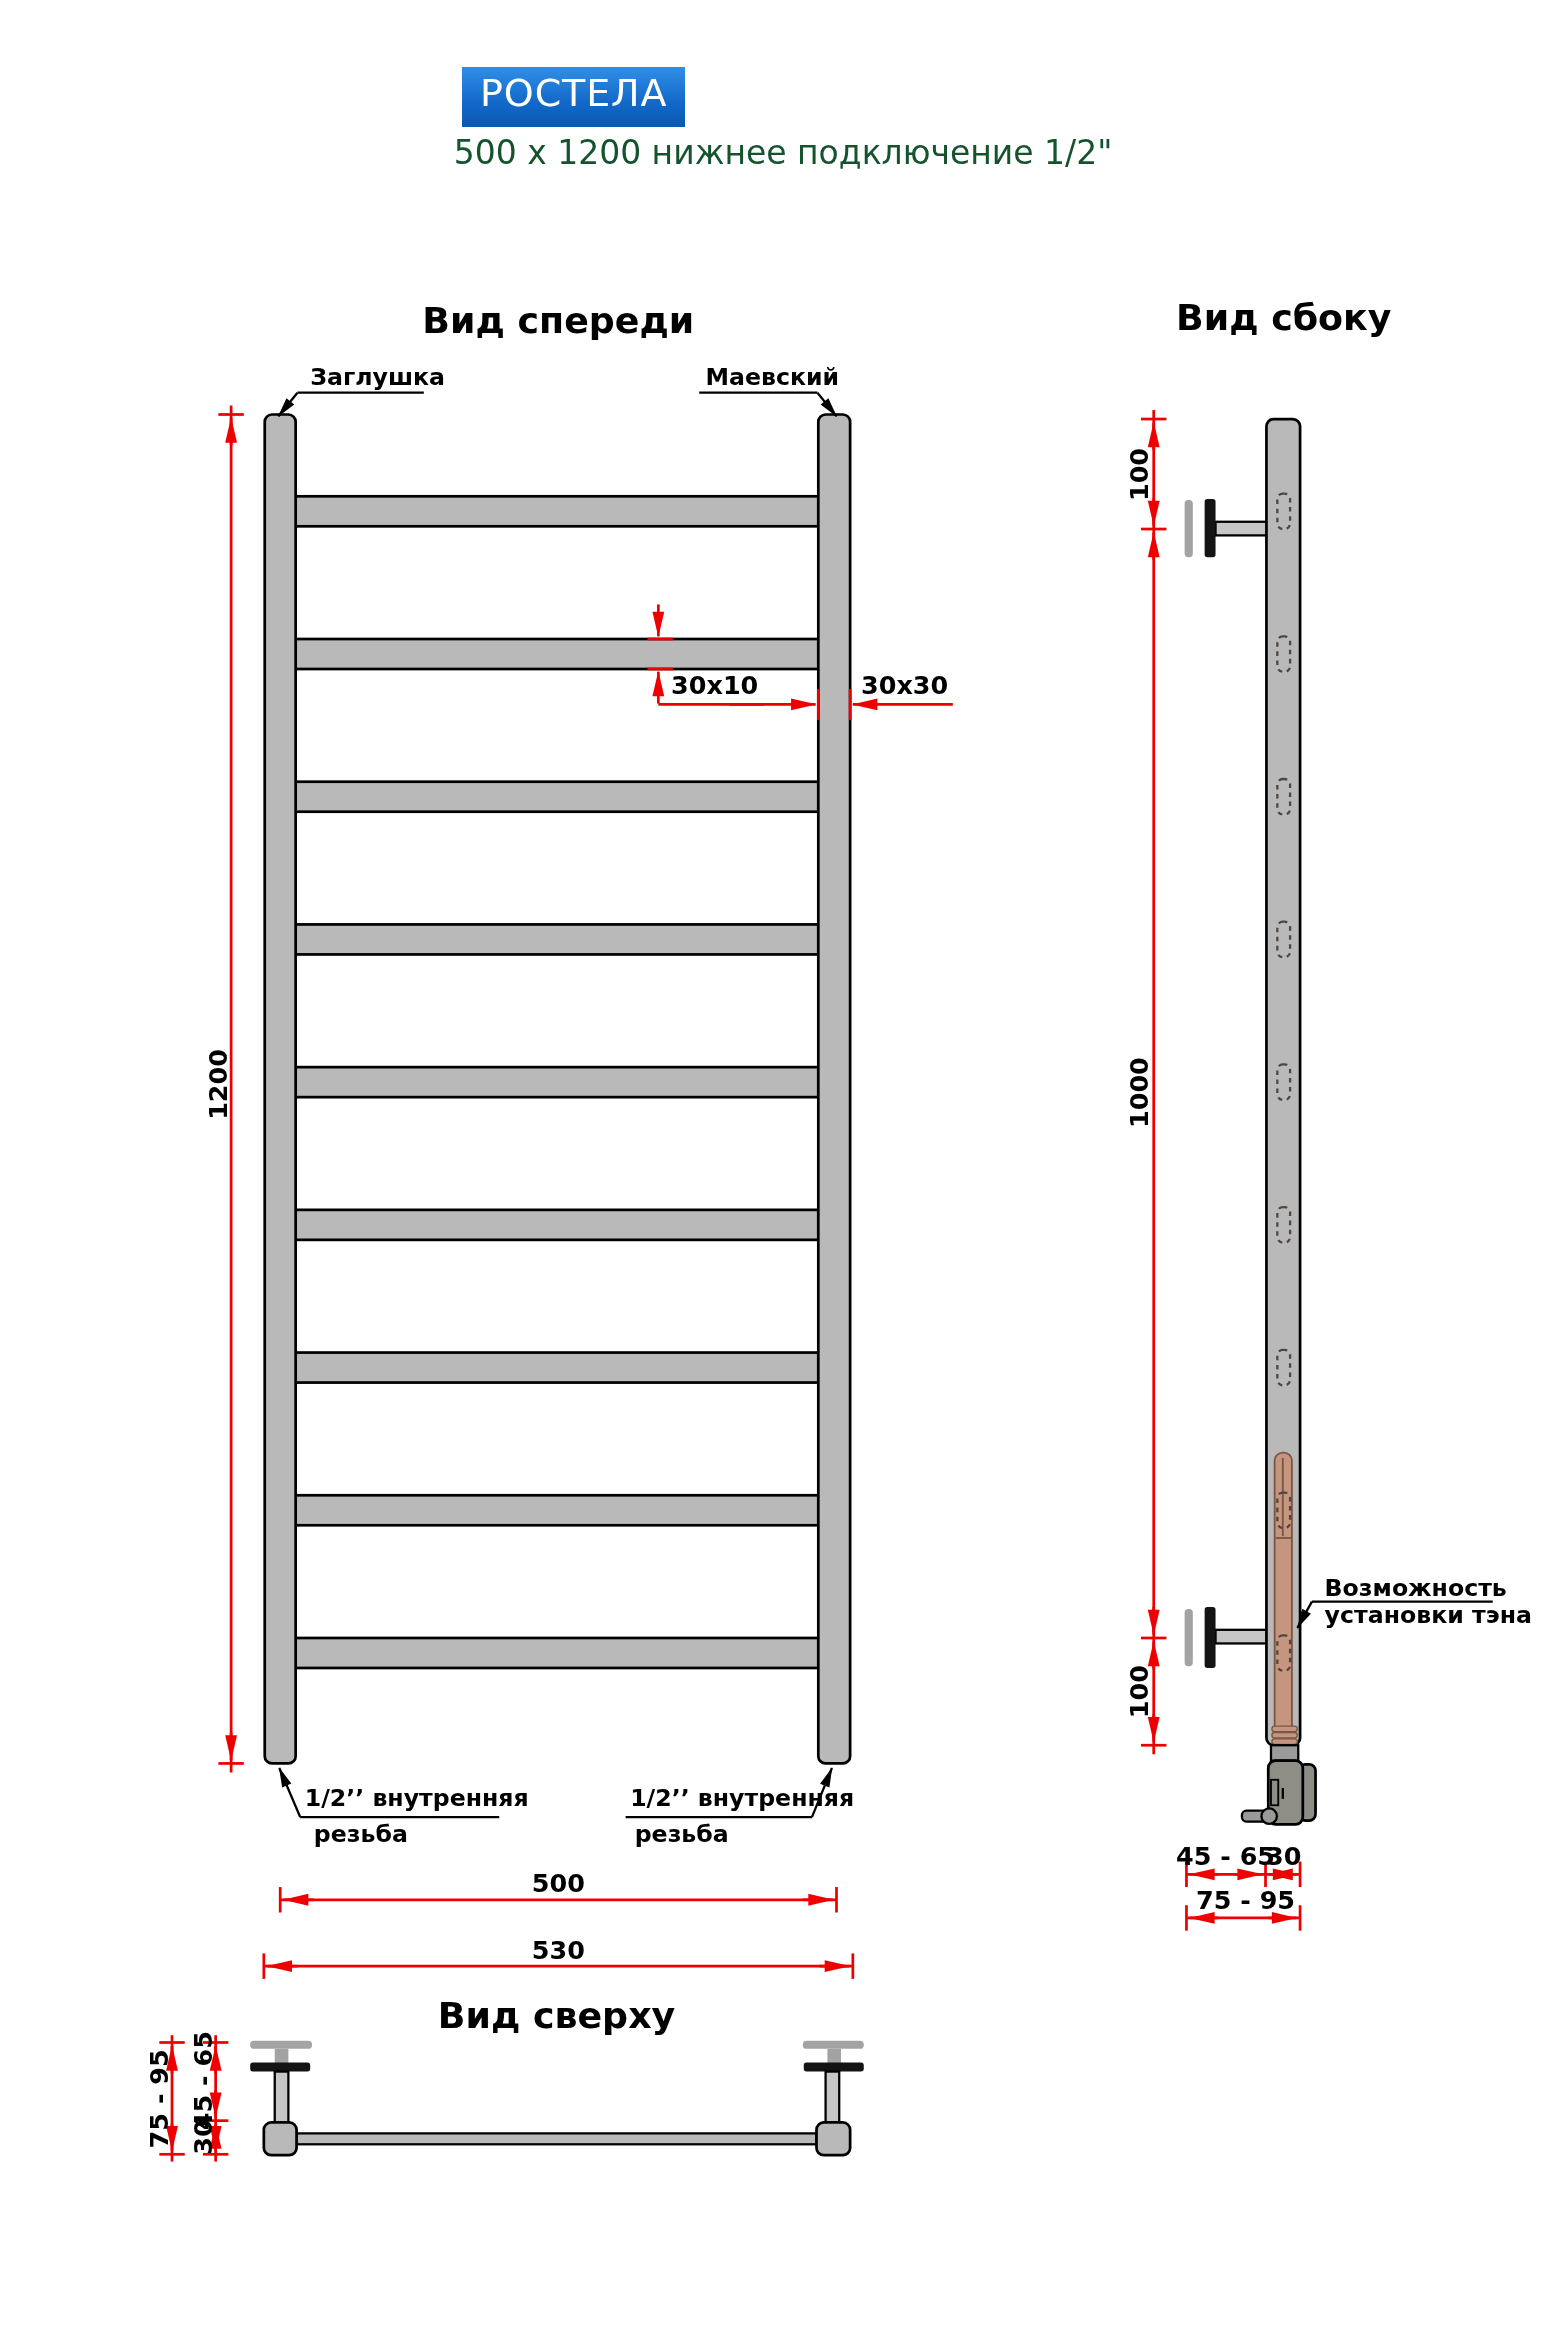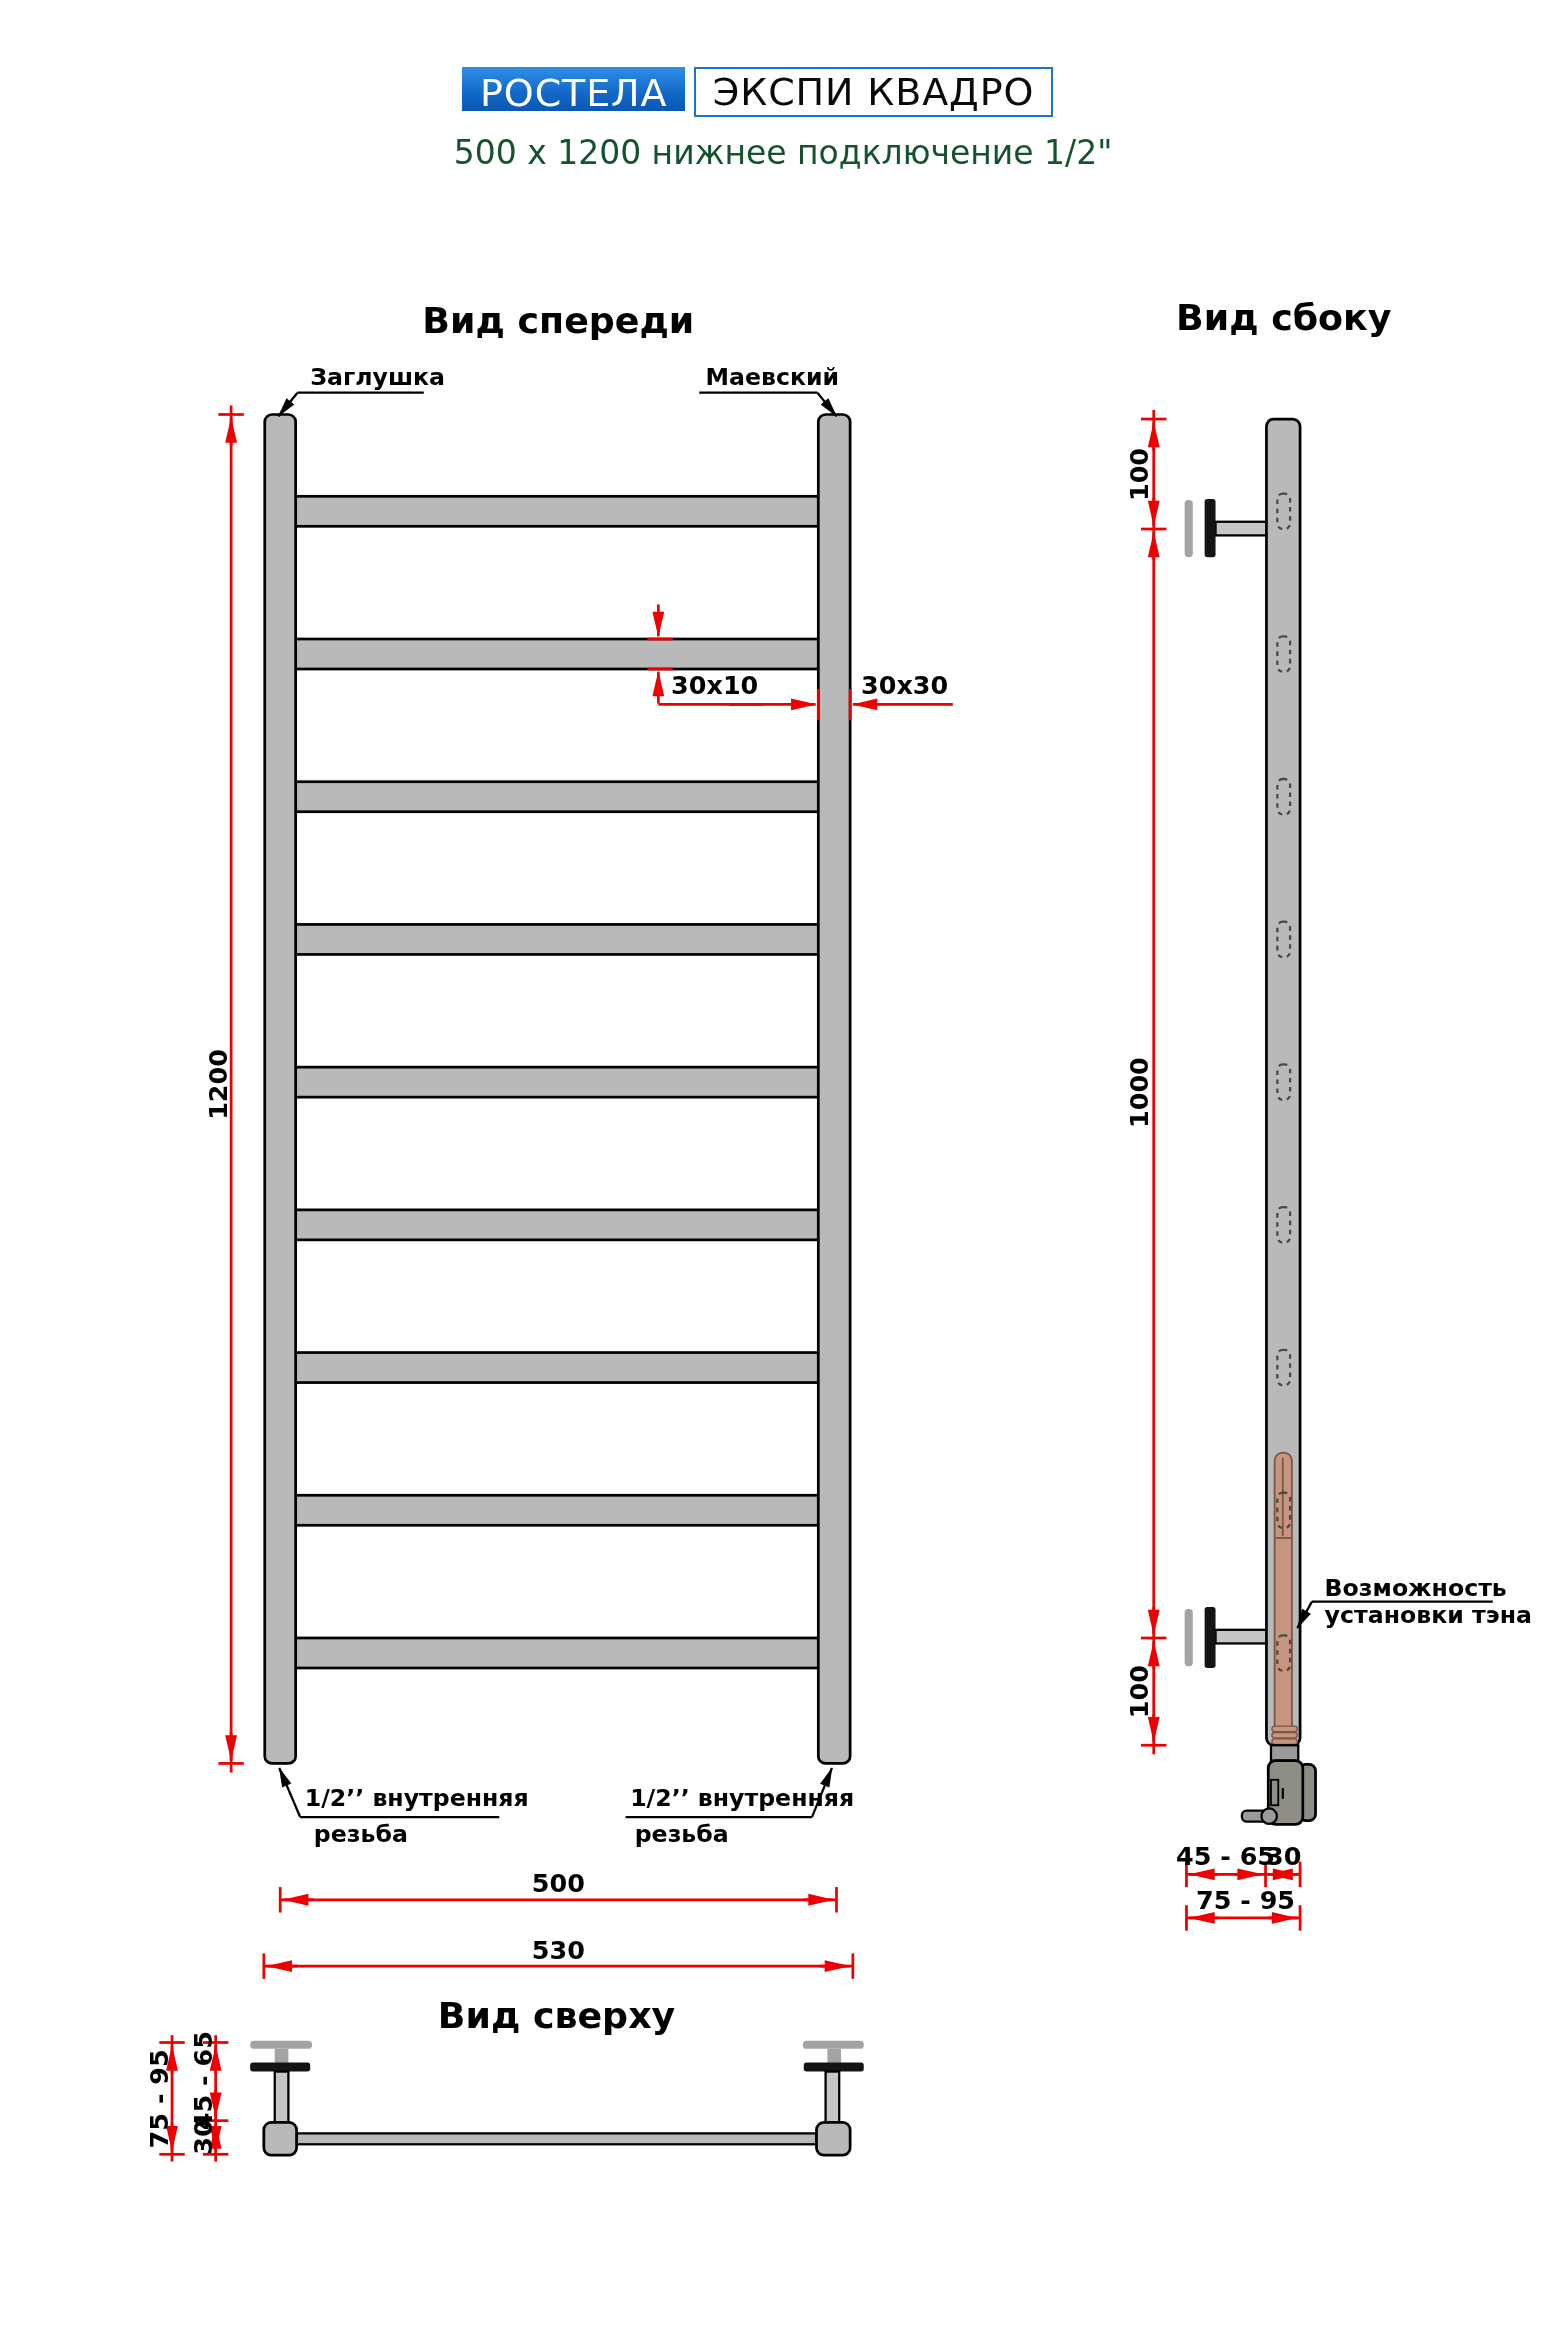--- a/index.html
+++ b/index.html
@@ -1,40 +1,39 @@
 <!DOCTYPE html>
 <html style="font-size:14.5px"><head>
 <meta charset="utf-8">
 <style>
   html,body{margin:0;padding:0;background:#ffffff;}
   #page{position:relative;width:1563px;height:2327px;background:#fff;font-family:"DejaVu Sans",sans-serif;overflow:hidden;}
   #hdr{position:absolute;left:462px;top:67px;display:flex;gap:9px;align-items:stretch;}
   #brand-box{background:linear-gradient(180deg,#2f8fe8 0%,#1268c8 60%,#0b58b2 100%);
-    color:#fff;font-size:38px;line-height:52px;height:44px;padding:0 18px;letter-spacing:0.9px;}
+    color:#fff;font-size:38px;line-height:52px;height:60px;padding:0 18px;letter-spacing:0.9px;}
   #model-box{background:#fff;border:2.7px solid #1b74d2;color:#0a0a0a;font-size:38px;line-height:46px;height:46px;padding:0 16.4px;letter-spacing:0.9px;}
   #subtitle{position:absolute;left:783px;top:133px;transform:translateX(-50%);white-space:nowrap;
     font-size:33px;color:#14532d;}
   svg{position:absolute;left:0;top:0;}
   .ol{fill:#b9b9b9;stroke:#000;stroke-width:3px;}
   .rod{fill:#c6c6c6;stroke:#000;stroke-width:2.5px;}
   .red{stroke:#ee0000;stroke-width:3px;fill:none;}
   .blk{stroke:#000;stroke-width:2.5px;fill:none;}
   .dim{font-size:28px;font-weight:600;fill:#000;}
   .lab{font-size:26px;font-weight:600;fill:#000;}
   .ttl{font-size:40px;font-weight:600;fill:#000;}
   .dash{fill:none;stroke:#4f463f;stroke-width:2.5px;stroke-dasharray:5 5;}
 </style>
 </head>
 <body>
 
 <div id="page">
 
   <div id="hdr">
     <div id="brand-box">РОСТЕЛА</div>
-    <div id="model-box">ЭКСПИ КВАДРО</div>
   </div>
   <div id="subtitle">500 x 1200 нижнее подключение 1/2"</div>
 
   <svg width="1563" height="2327" viewBox="0 0 1719 2560">
     <defs>
       <marker id="ar" markerUnits="userSpaceOnUse" markerWidth="30" markerHeight="16" viewBox="0 0 30 16" refX="29" refY="8" orient="auto">
         <path d="M30 8 L2 1.5 L2 14.5 Z" fill="#ee0000"></path>
       </marker>
       <marker id="ab" markerUnits="userSpaceOnUse" markerWidth="24" markerHeight="13" viewBox="0 0 24 13" refX="23" refY="6.5" orient="auto">
         <path d="M24 6.5 L2 1 L2 12 Z" fill="#000"></path>

